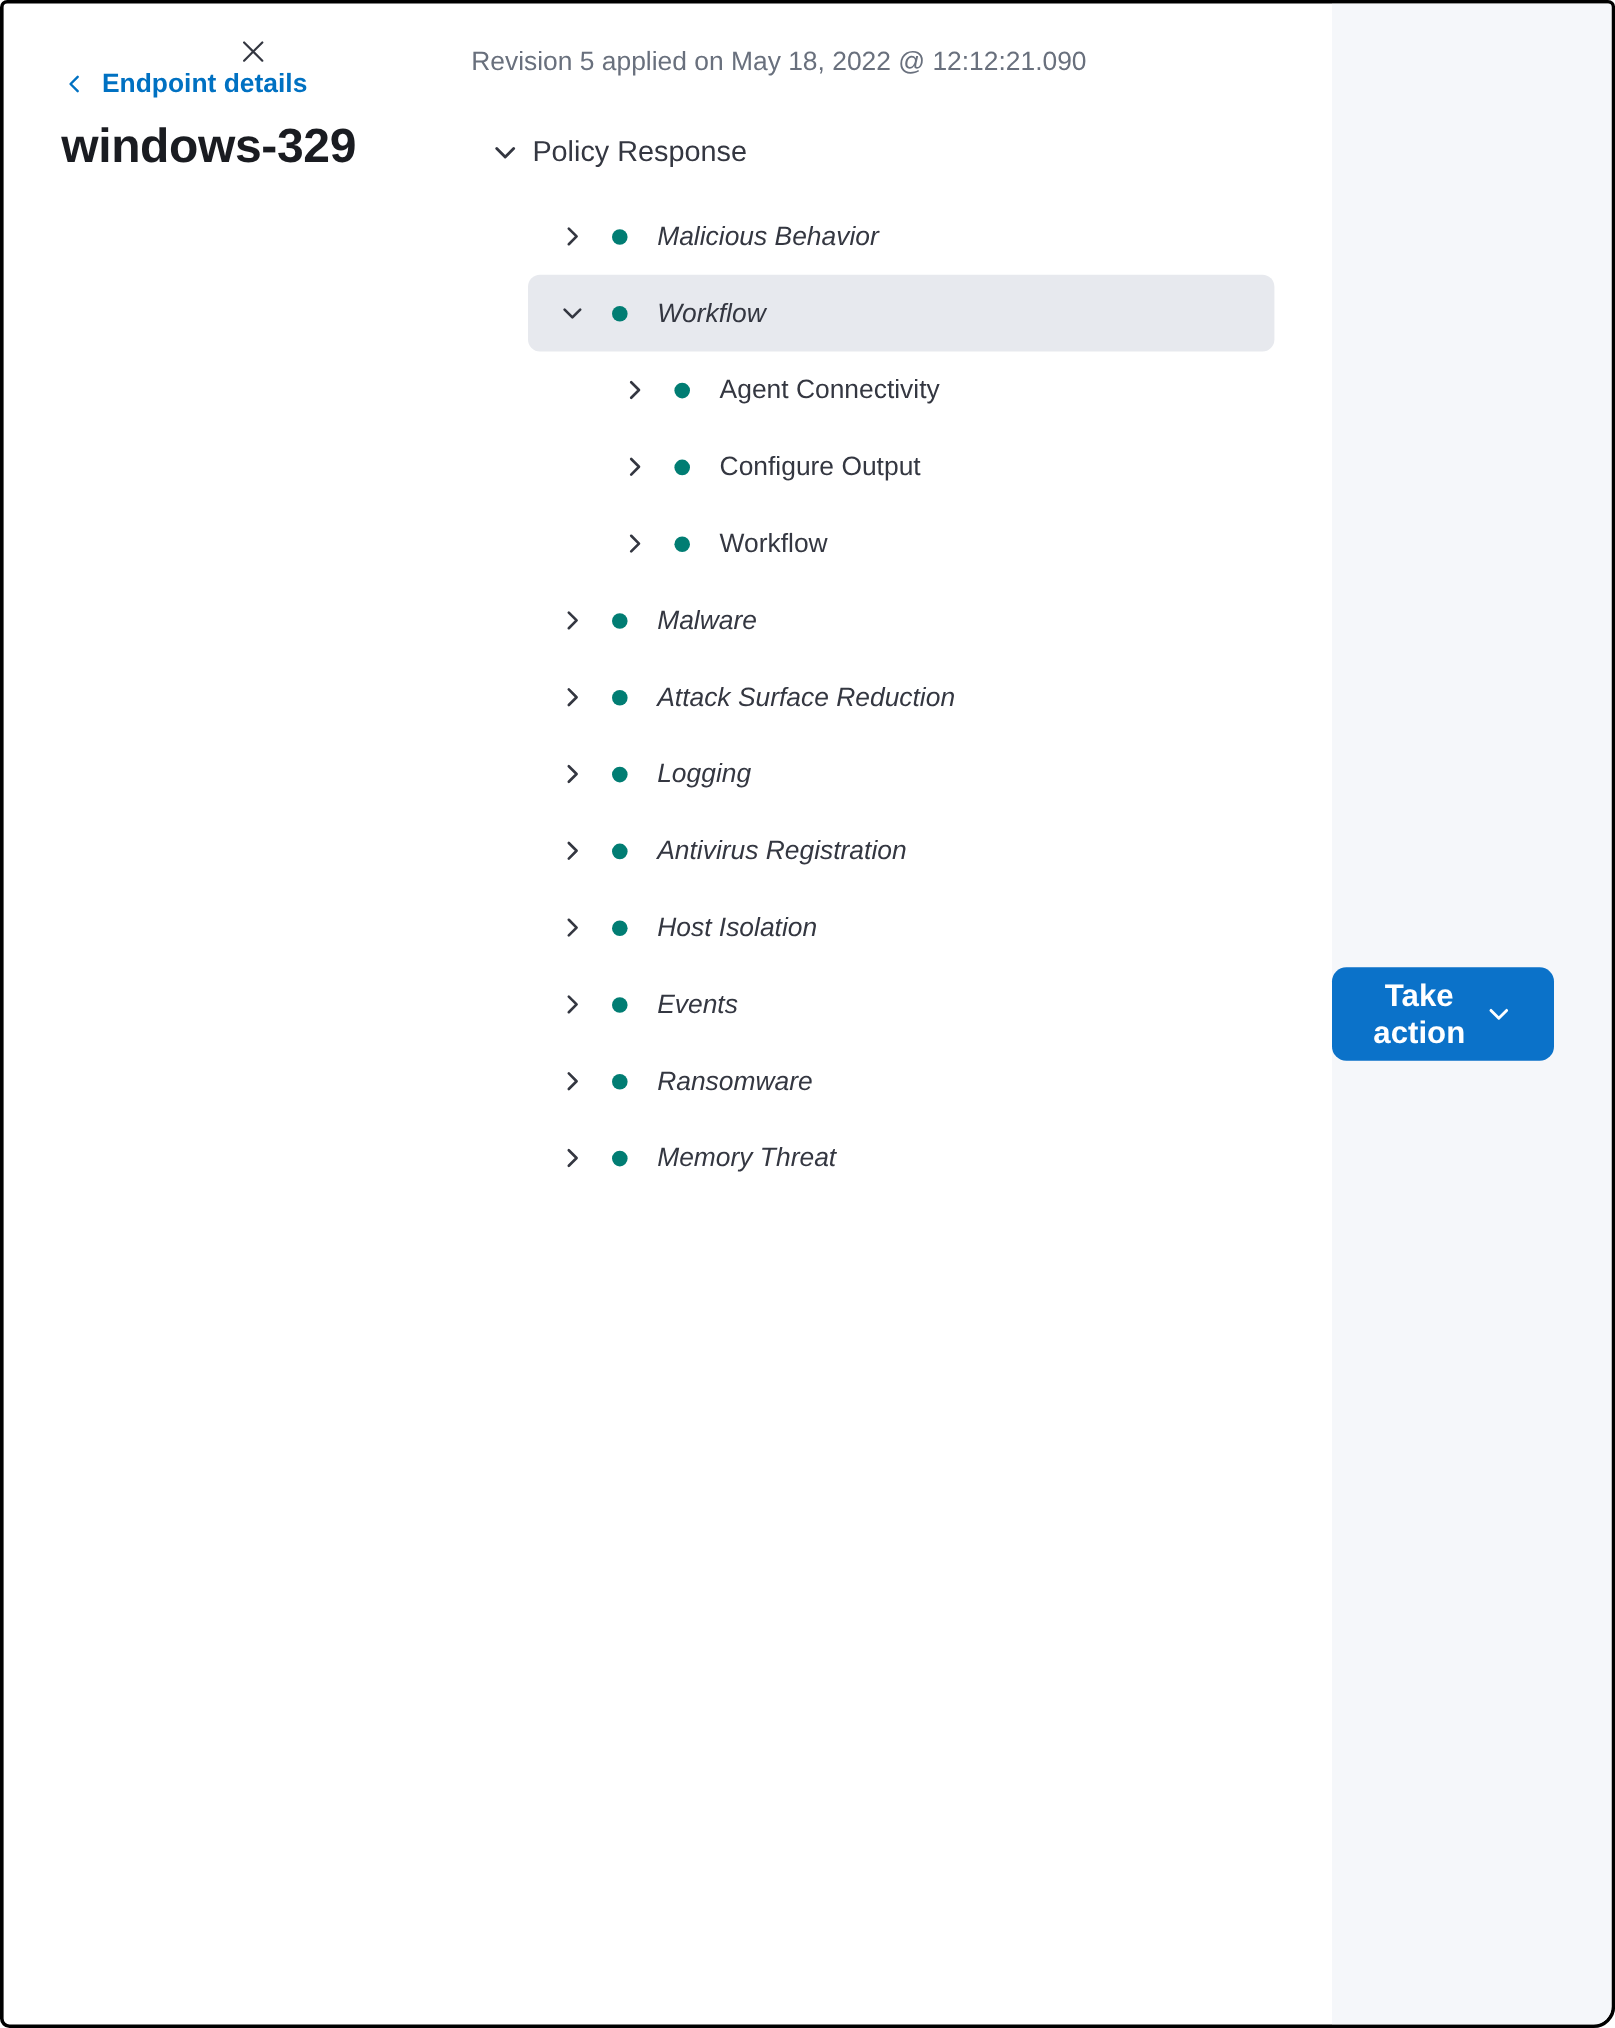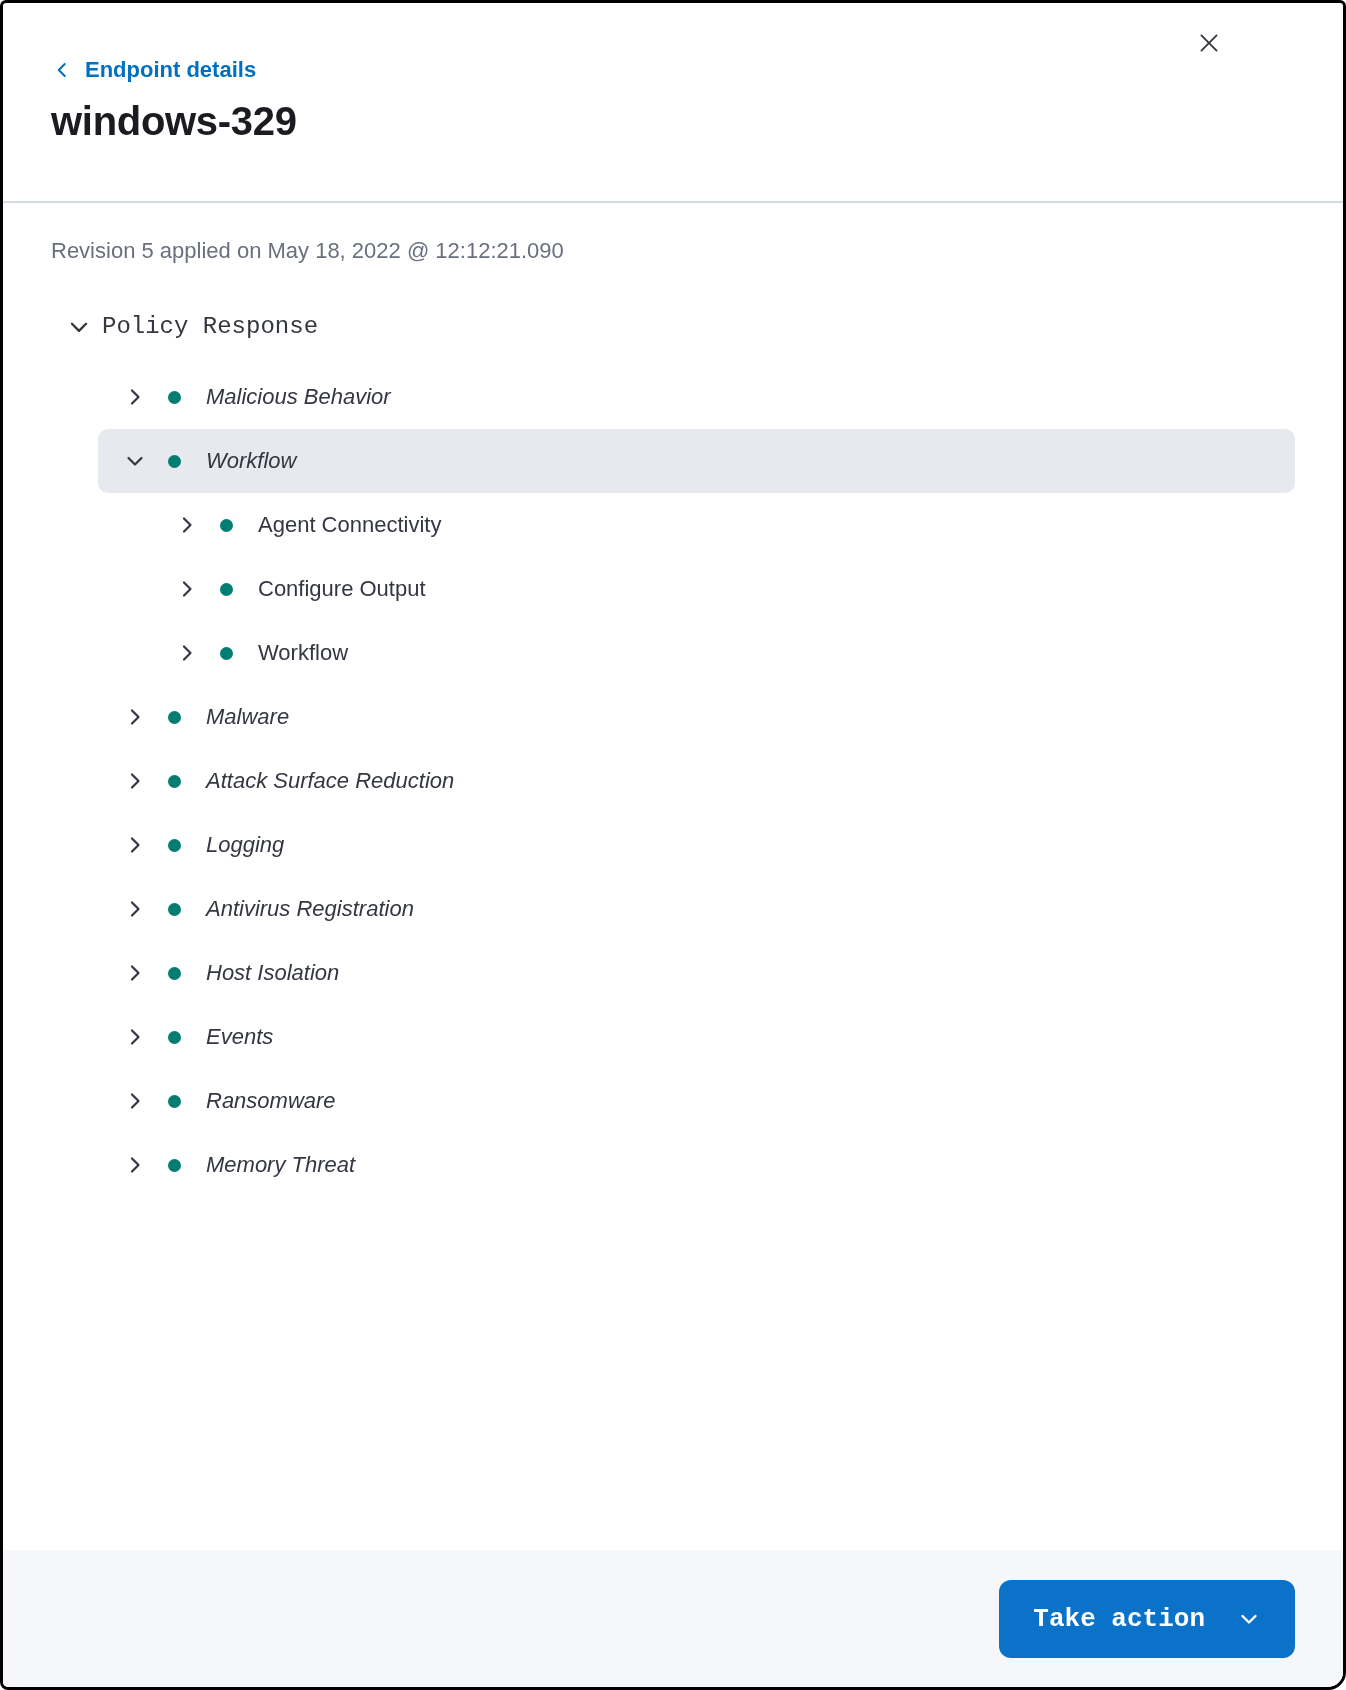--- a/index.html
+++ b/index.html
@@ -9,21 +9,21 @@
   }
   *{box-sizing:border-box; margin:0; padding:0;}
   html,body{width:1346px; height:1690px; background:#fff;}
   body{font-family:"Liberation Sans","DejaVu Sans",sans-serif; color:var(--text);}
 
   .frame{
     width:1346px; height:1690px;
     border:3px solid var(--frame);
     border-radius:6px 6px 18px 8px;
     background:#fff;
-    display:flex; flex-direction:column;
+    display:flex; flex-direction:row;
     overflow:hidden; position:relative;
   }
 
   
   .flyout-header{padding:54px 48px 0 48px; position:relative; flex:0 0 auto;}
   .close-btn{
     position:absolute; top:24px; right:118px;
     width:32px; height:32px; border:none; background:transparent;
     display:flex; align-items:center; justify-content:center; cursor:pointer;
     color:var(--text);
@@ -41,21 +41,20 @@
   .divider{height:2px; background:var(--divider); flex:0 0 auto;}
 
   
   .flyout-body{flex:1 1 auto; padding:35px 48px 0 48px; overflow:hidden;}
   .revision-text{font-size:22px; line-height:26px; color:var(--subdued);}
 
   .tree-root-row{
     margin-top:43px; display:flex; align-items:center; gap:10px;
     font-size:24px; line-height:40px; color:var(--text); cursor:pointer;
     padding-left:15px;
-    font-family:Liberation Mono, monospace;
   }
   .tree-root-row .tw{display:flex; align-items:center;}
 
   .tree-list{margin-top:18px; margin-left:47px; margin-right:0;}
   .tree-row{
     height:64px; display:flex; align-items:center;
     border-radius:10px; cursor:pointer;
   }
   .tree-row.lvl1{padding-left:25px;font-style:italic;}
   .tree-row.lvl2{padding-left:77px;text-align:center;}
@@ -69,22 +68,22 @@
 
   
   .flyout-footer{
     flex:0 0 137px; background:var(--footer);
     display:flex; align-items:center; justify-content:flex-end;
     padding-right:48px;
   }
   .take-action-btn{
     height:78px; padding:0 34px; border:none; border-radius:12px;
     background:var(--accent); color:#fff;
-    font-family:Liberation Mono, monospace; font-size:26px; font-weight:700;
-    display:inline-flex; align-items:center; gap:32px; cursor:pointer;
+    font-family:Liberation Sans, sans-serif; font-size:26px; font-weight:700;
+    display:inline-flex; align-items:center; gap:16px; cursor:pointer;
   }
   .take-action-btn svg{display:block;}
   svg{flex:0 0 auto;}
 </style>
 </head>
 <body>
 
 <div class="frame">
 
   <div class="flyout-header">

